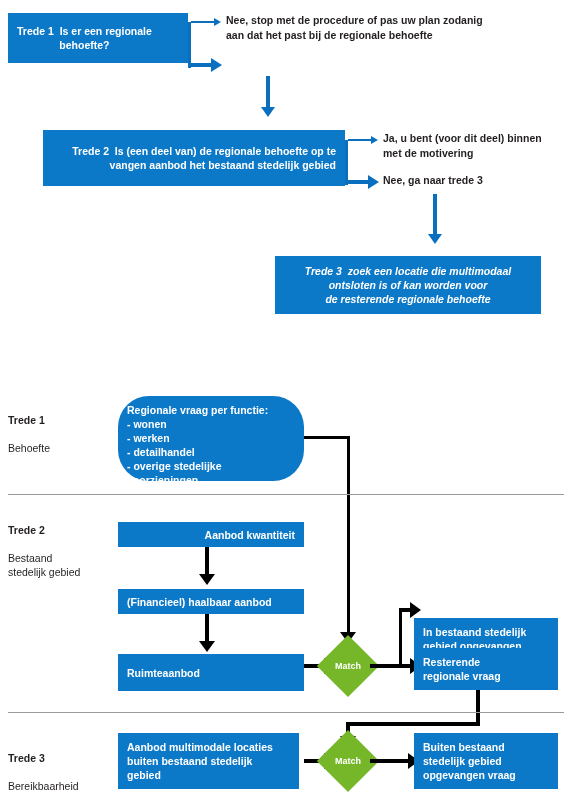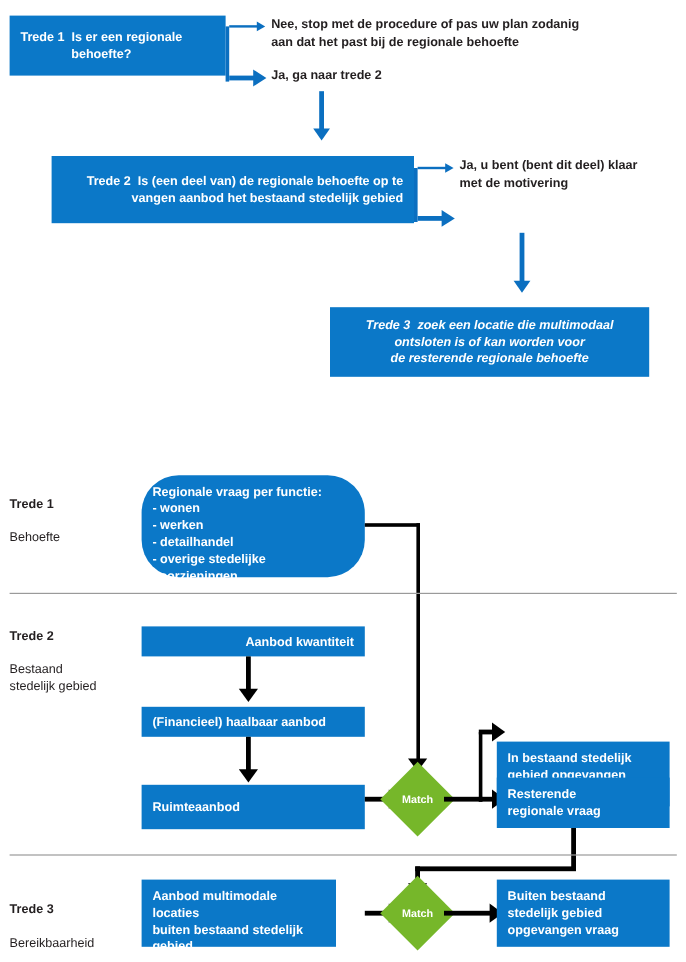--- a/index.html
+++ b/index.html
@@ -127,40 +127,40 @@
   <div class="abs ln-blue" style="left:188px; top:22px; width:3px; height:46px;"></div>
 
   <div class="abs ln-blue" style="left:191px; top:21px; width:24px; height:2px;"></div>
   <div class="abs arrow-r-blue-thin" style="left:214px; top:18px;"></div>
 
   <div class="abs ln-blue" style="left:191px; top:63px; width:21px; height:4px;"></div>
   <div class="abs arrow-r-blue-fat" style="left:211px; top:58px;"></div>
 
   <div class="abs anno" style="left:226px; top:13px; width:340px;">Nee, stop met de procedure of pas uw plan zodanig
 aan dat het past bij de regionale behoefte</div>
-  <div class="abs anno bold" style="left:226px; top:56px; width:340px;">Ja, ga naar trede 2</div>
 
   <div class="abs ln-blue" style="left:266px; top:76px; width:4px; height:33px;"></div>
   <div class="abs arrow-d-blue" style="left:261px; top:107px;"></div>
 
   <div class="abs bluebox right" style="left:43px; top:130px; width:302px; height:56px; display:flex; align-items:center; justify-content:flex-end;">
     <div style="text-align:right;"><span class="trede-tag">Trede 2</span>&nbsp;&nbsp;<span>Is (een deel van) de regionale behoefte op te
 vangen aanbod het bestaand stedelijk gebied</span></div>
   </div>
 
   <div class="abs ln-blue" style="left:345px; top:140px; width:3px; height:45px;"></div>
 
   <div class="abs ln-blue" style="left:348px; top:139px; width:24px; height:2px;"></div>
   <div class="abs arrow-r-blue-thin" style="left:371px; top:136px;"></div>
 
   <div class="abs ln-blue" style="left:348px; top:180px; width:21px; height:4px;"></div>
   <div class="abs arrow-r-blue-fat" style="left:368px; top:175px;"></div>
 
-  <div class="abs anno" style="left:383px; top:131px; width:190px;">Ja, u bent (bent dit deel) klaar
+  <div class="abs anno" style="left:383px; top:131px; width:190px;">Ja, u bent (voor dit deel) binnen
 met de motivering</div>
+  <div class="abs anno bold" style="left:383px; top:173px; width:190px;">Nee, ga naar trede 3</div>
 
   <div class="abs ln-blue" style="left:433px; top:194px; width:4px; height:42px;"></div>
   <div class="abs arrow-d-blue" style="left:428px; top:234px;"></div>
 
   <div class="abs bluebox center" style="left:275px; top:256px; width:266px; height:58px; display:flex; align-items:center; justify-content:center;font-style:italic;">
     <div style="text-align:center;"><span class="trede-tag">Trede 3</span>&nbsp;&nbsp;<span>zoek een locatie die multimodaal
 ontsloten is of kan worden voor
 de resterende regionale behoefte</span></div>
   </div>
 
@@ -234,21 +234,21 @@
   <div class="abs ln-blk" style="left:346px; top:722px; width:4px; height:18px;"></div>
   <div class="abs arrow-d-blk" style="left:340px; top:736px;"></div>
 
   <div class="abs divider" style="left:8px; top:712px; width:556px;"></div>
 
   <div class="abs rowlabel" style="left:8px; top:737px; width:110px;">
     <span class="hd">Trede 3</span>
     <span>Bereikbaarheid</span>
   </div>
 
-  <div class="abs bluebox" style="left:118px; top:733px; width:162px; height:56px;">Aanbod multimodale locaties
+  <div class="abs bluebox" style="left:118px; top:733px; width:181px; height:56px;">Aanbod multimodale locaties
 buiten bestaand stedelijk
 gebied</div>
 
   <div class="abs ln-blk" style="left:304px; top:759px; width:22px; height:4px;"></div>
   <div class="abs arrow-r-blk" style="left:324px; top:753px;"></div>
 
   <div class="abs diamond-wrap" style="left:326px; top:739px;">
     <div class="diamond"></div>
     <div class="diamond-label">Match</div>
   </div>

